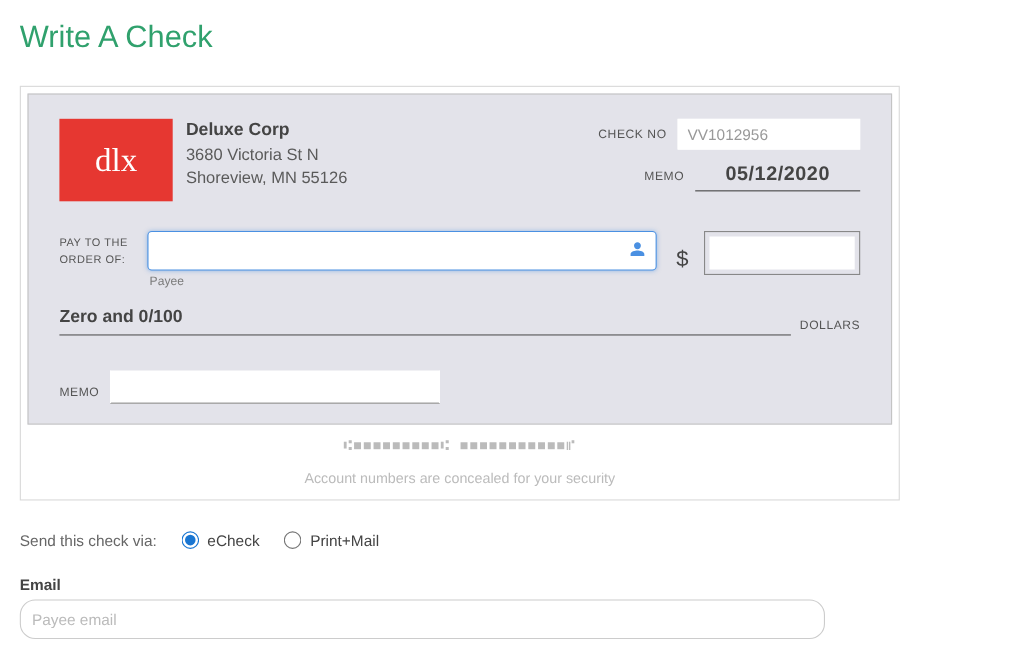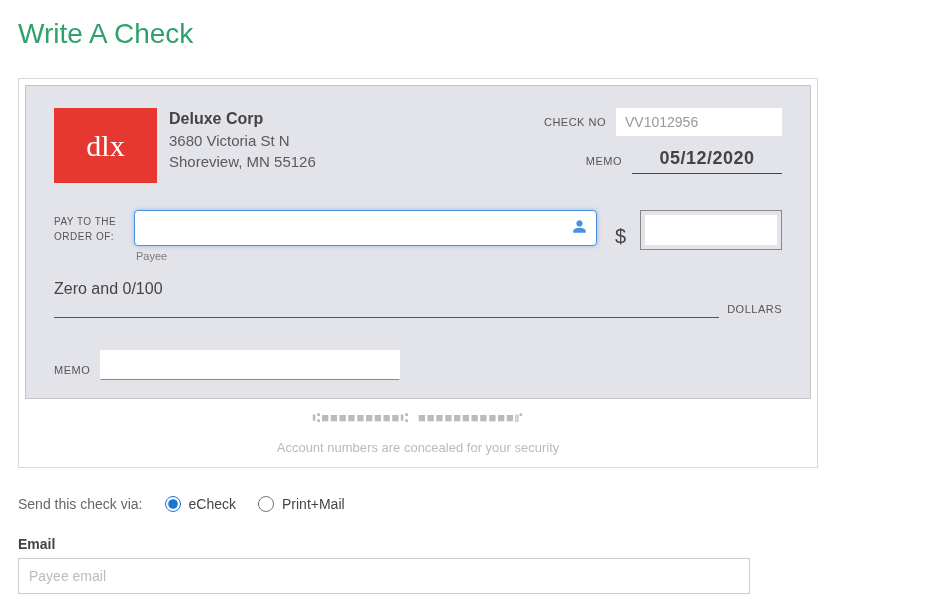--- a/index.html
+++ b/index.html
@@ -164,23 +164,23 @@
     
     .amount-written-row {
       display: flex;
       align-items: flex-end;
       margin-top: 18px;
     }
     .amount-written {
       flex: 1;
       border-bottom: 1px solid #555;
       font-size: 16px;
-      font-weight: 400;
-      color: #444;
-      padding-bottom: 19px;
+      font-weight: 700;
+      color: #444;
+      padding-bottom: 6px;
     }
     .dollars-label {
       font-size: 11px;
       letter-spacing: 0.5px;
       color: #555;
       margin-left: 8px;
       padding-bottom: 3px;
     }
 
     
@@ -251,21 +251,21 @@
     .section-label {
       font-weight: 600;
       color: #444;
       font-size: 14px;
       margin-bottom: 6px;
     }
     .email-input {
       width: 732px;
       height: 36px;
       border: 1px solid #ccc;
-      border-radius: 0;
+      border-radius: 14px;
       padding: 0 10px;
       font-size: 14px;
       color: #444;
     }
     .email-input::placeholder { color: #bbb; font-style: normal; }
   </style>
 </head>
 <body>
 
 

